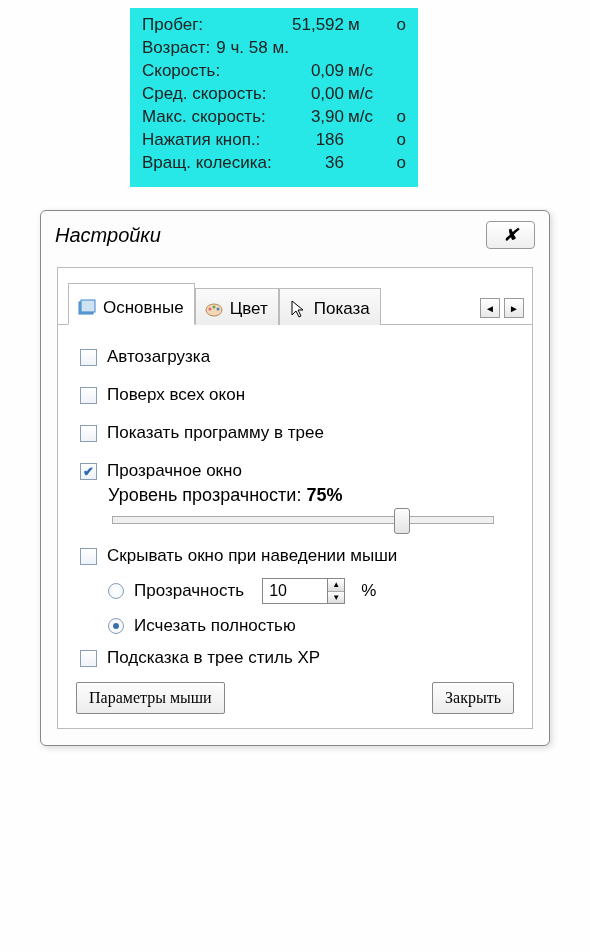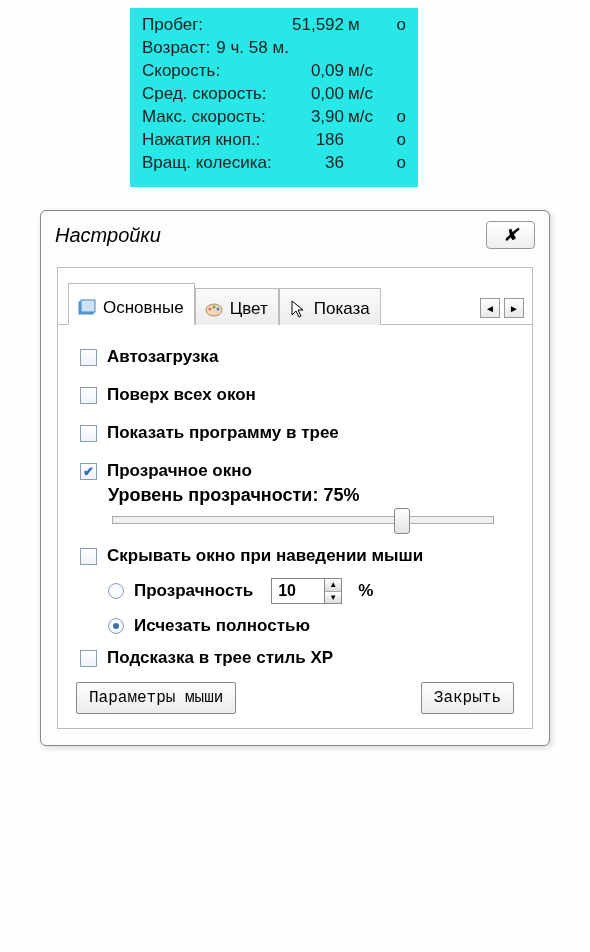--- a/index.html
+++ b/index.html
@@ -106,21 +106,20 @@
   border: 1px solid #999;
   background: linear-gradient(#fff,#e8e8e8);
   font-size: 10px;
   display: flex;
   align-items: center;
   justify-content: center;
   cursor: pointer;
 }
 .tab-body {
   padding: 22px 22px 8px 22px;
-  font-weight: bold;
 }
 .chk-row {
   display: flex;
   align-items: center;
   gap: 10px;
   margin-bottom: 18px;
   font-size: 17px;
 }
 .chkbox {
   width: 15px;
@@ -194,20 +193,21 @@
   height: 6px;
   background: #3a6fa8;
   border-radius: 50%;
 }
 .spinner {
   display: inline-flex;
   border: 1px solid #888;
   height: 24px;
   margin-left: 8px;
   background: #fff;
+  gap: 12px;
 }
 .spinner-val {
   width: 40px;
   padding: 0 6px;
   display: flex;
   align-items: center;
   font-size: 16px;
 }
 .spinner-btns {
   display: flex;
@@ -230,21 +230,21 @@
 .btn-row {
   display: flex;
   padding: 0 18px 0 18px;
   margin-top: -2px;
 }
 .dlg-btn {
   border: 1px solid #888;
   background: linear-gradient(#fdfdfd,#ececec);
   padding: 6px 12px;
   font-size: 16px;
-  font-family: Liberation Mono, monospace;
+  font-family: Liberation Serif, serif;
   cursor: pointer;
   border-radius: 2px;
 }
 .btn-spacer { flex: 1; }
 .icon-svg { width: 20px; height: 20px; }
 </style>
 </head>
 <body>
 
 <div class="overlay">

